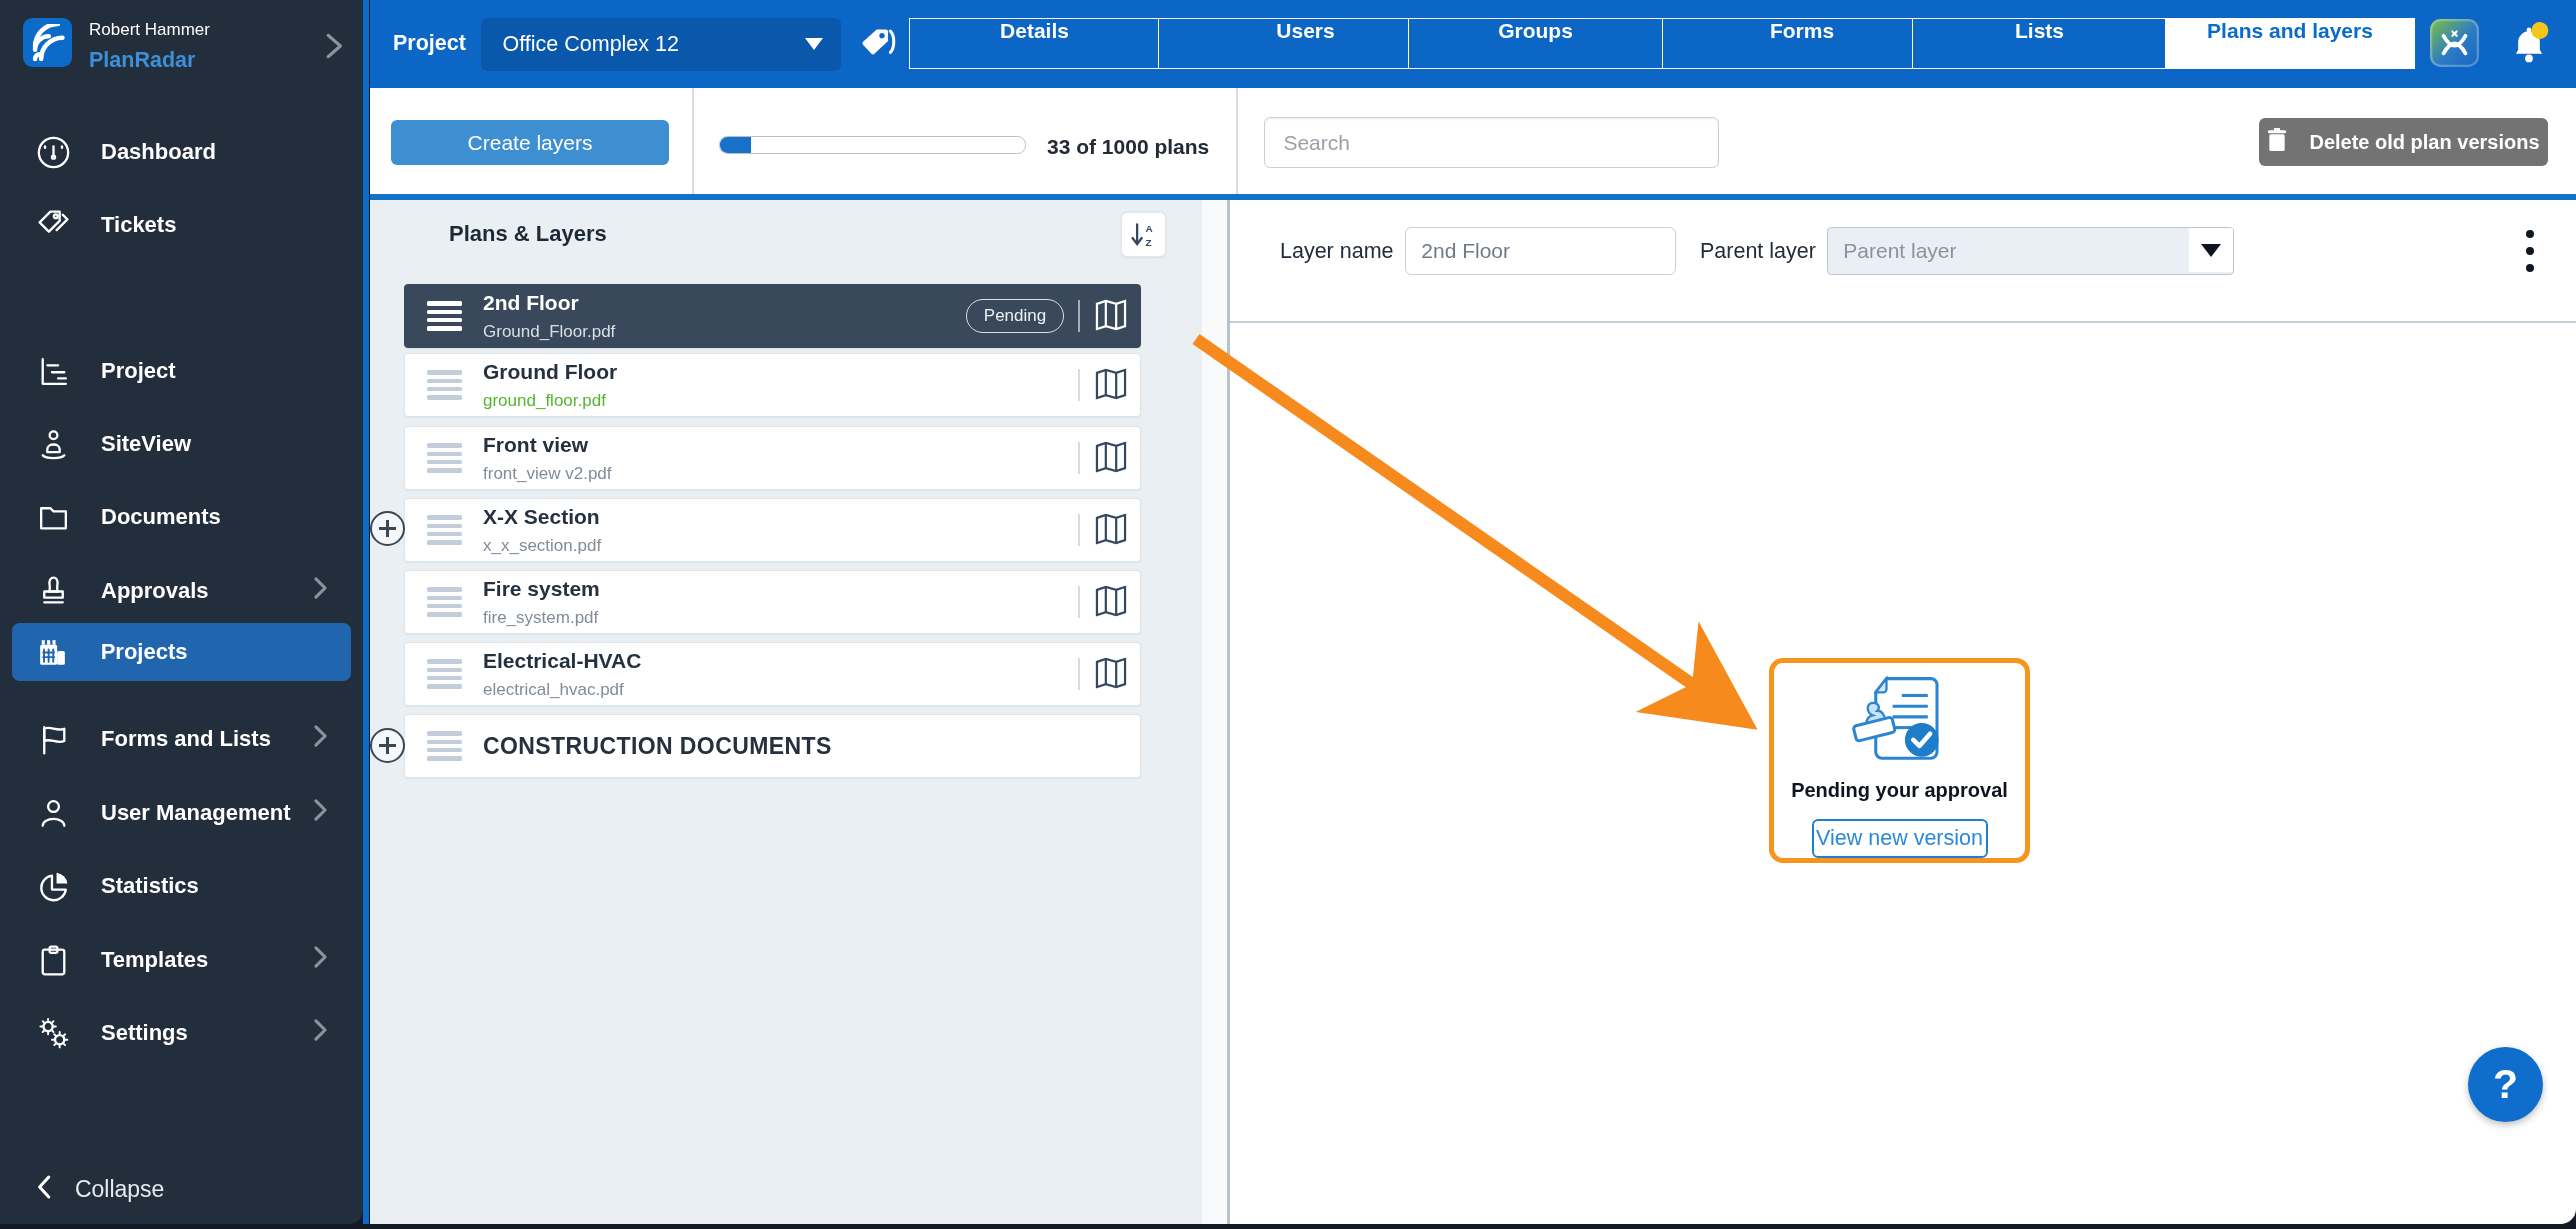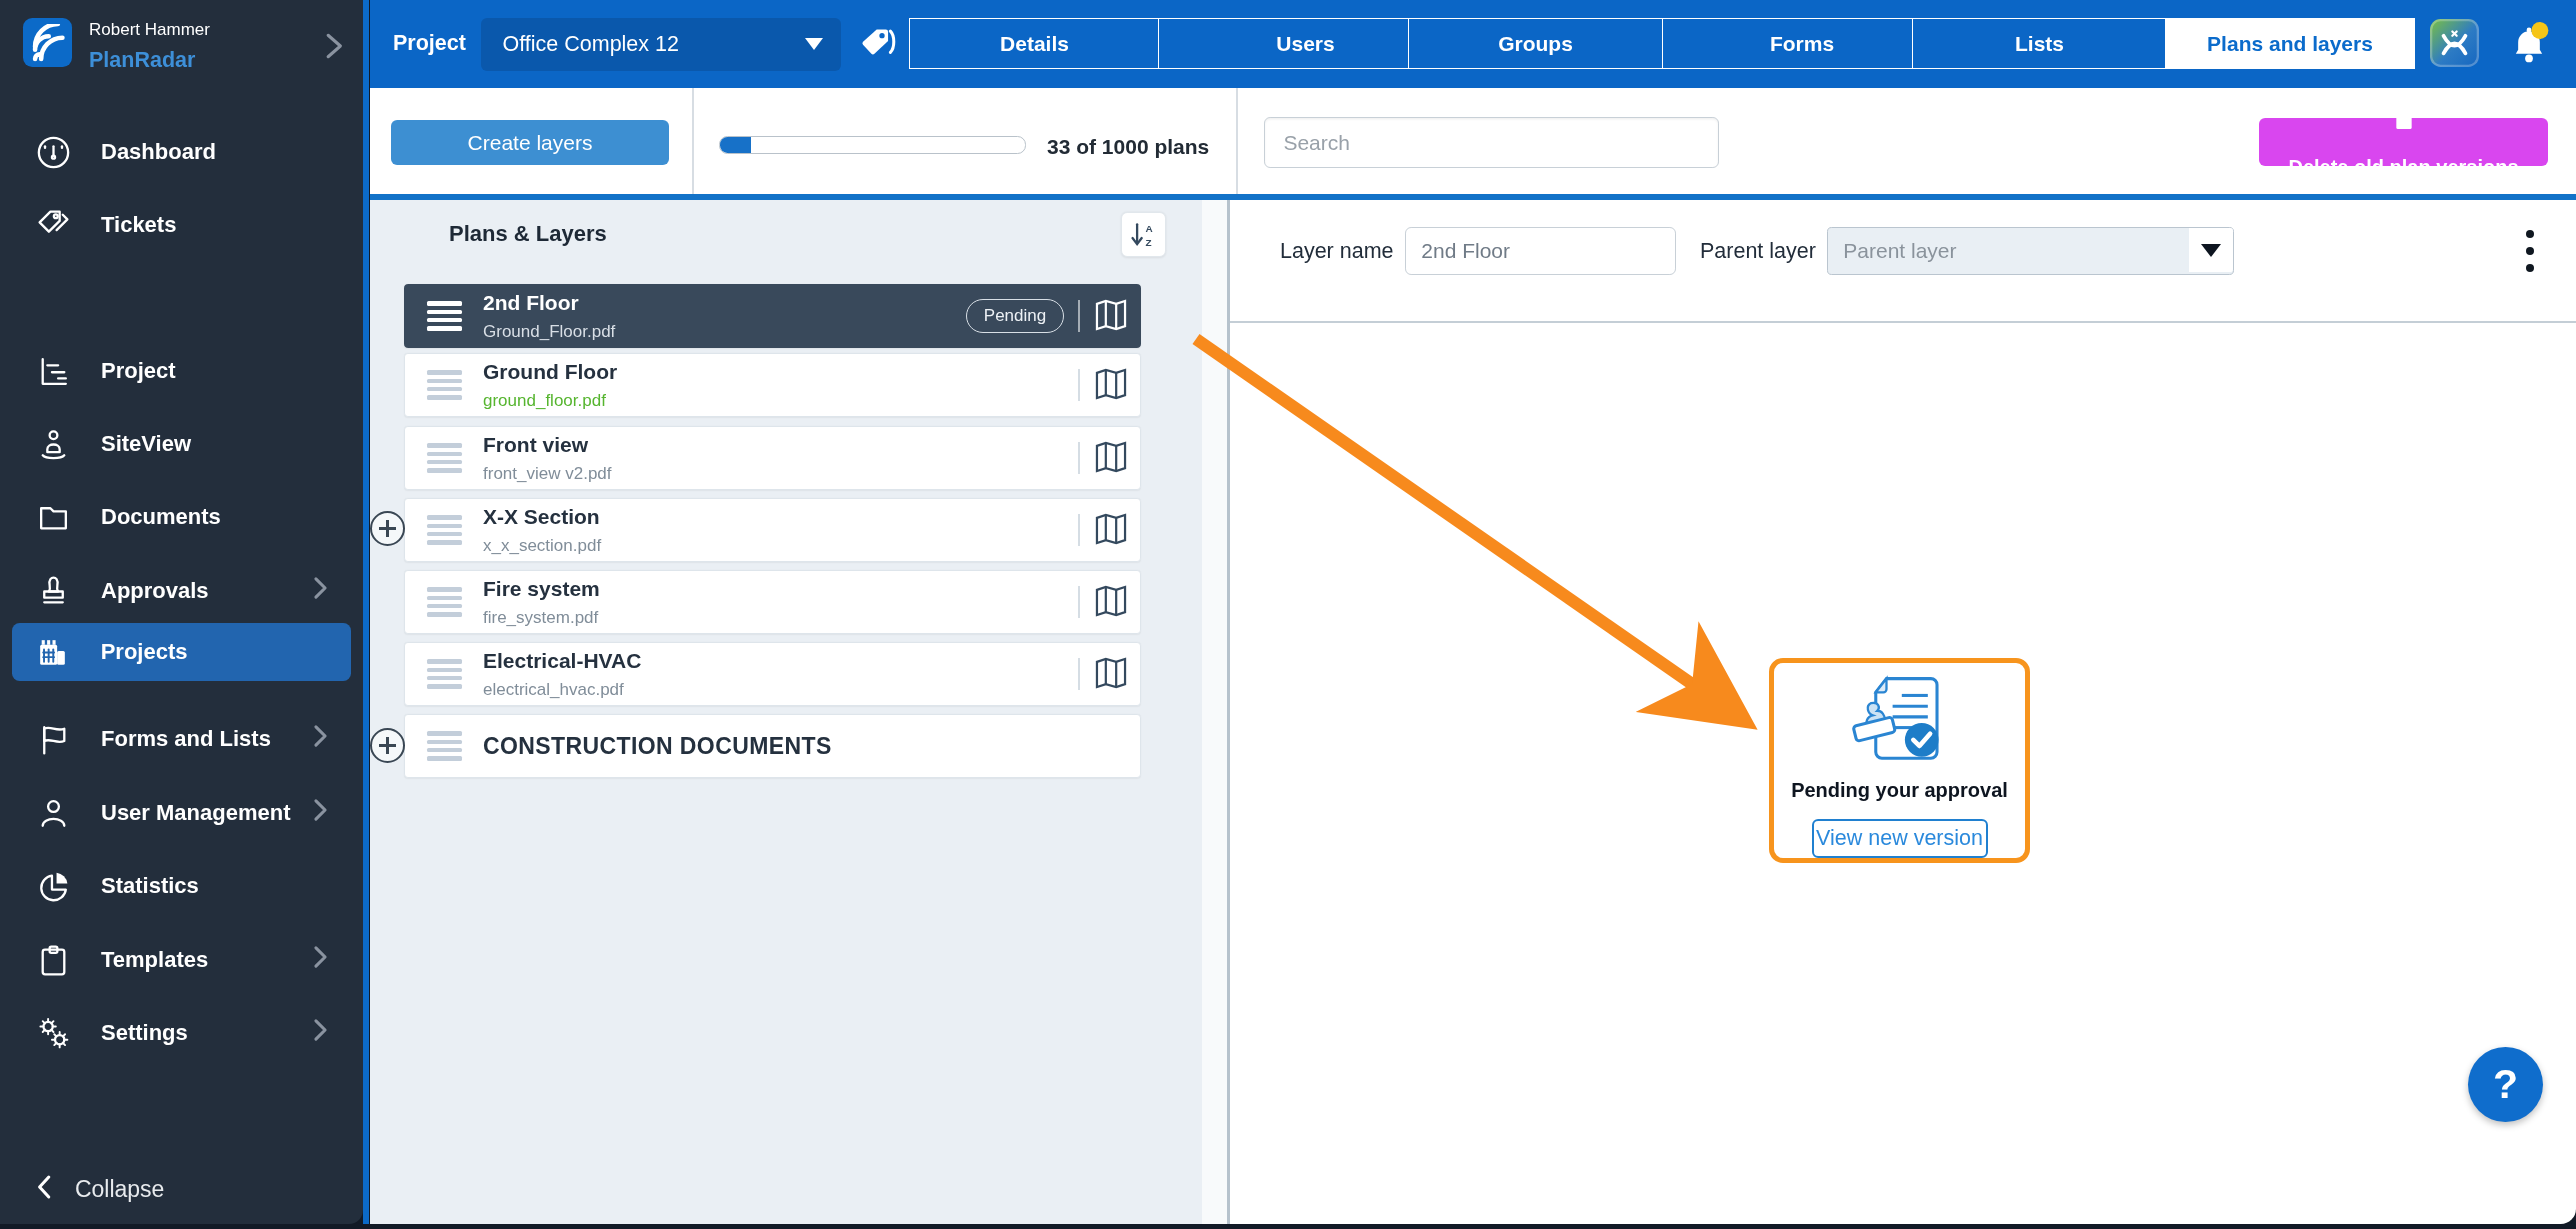--- a/index.html
+++ b/index.html
@@ -21,35 +21,35 @@
   .nav-active{left:12.3px;width:339px;border-radius:7.7px;background:#2265AF;padding-left:18.4px;}
   .collapse{left:0;top:1165px;width:363px;height:49px;display:flex;align-items:center;padding-left:35px;color:#E8EBEE;font-size:23px;font-weight:400;}
   .chev svg{stroke:#8A93A0;fill:none;stroke-width:4;stroke-linecap:round;stroke-linejoin:round;}
 
   
   #topbar{left:370px;top:0;width:2206px;height:88px;background:#0B66C6;}
   .proj-label{left:393px;top:31px;font-size:21.5px;font-weight:700;color:#FFF;}
   .proj-dd{left:481px;top:17.6px;width:360px;height:53px;background:#0A58AC;border-radius:6.1px;display:flex;align-items:center;padding:0 21.5px;color:#FFF;font-size:21.5px;}
   .dd-caret{position:absolute;right:18.4px;width:0;height:0;border-left:9.2px solid transparent;border-right:9.2px solid transparent;border-top:12.3px solid #FFF;}
   .tagicon{left:860px;top:24.5px;}
-  .tab{top:18.4px;height:51px;border:1.5px solid #FFF;display:flex;align-items:center;justify-content:center;font-size:21px;font-weight:700;color:#FFF;background:#0B66C6;}
+  .tab{top:18.4px;height:51px;border:1.5px solid #FFF;display:flex;justify-content:center;font-size:21px;font-weight:700;color:#FFF;background:#0B66C6;}
   .tab.active{background:#FFF;color:#0B6BCB;}
   .connect{left:2430px;top:19px;width:49px;height:48px;border-radius:10.7px;background:linear-gradient(135deg,#7CC142 0%,#2D7BC4 55%,#1566C0 100%);display:flex;align-items:center;justify-content:center;box-shadow:0 0 0 2.3px rgba(255,255,255,.25) inset;}
   .bell{left:2505px;top:21.5px;}
 
   
   #toolbar{left:370px;top:88px;width:2206px;height:106px;background:#FFFFFF;}
   .tdiv{top:88px;width:1.5px;height:106px;background:#D7DDE3;}
   .btn-create{left:391px;top:120px;width:278px;height:45px;background:#3D8FD2;border-radius:6.1px;color:#FFF;font-size:21px;display:flex;align-items:center;justify-content:center;}
   .progress{left:719px;top:136px;width:307px;height:17.6px;border:1.5px solid #B9C2CA;border-radius:8.4px;background:#FFF;overflow:hidden;}
   .progress-fill{height:100%;width:31px;background:#1771C8;}
   .plans-count{left:1047px;top:135px;font-size:21px;font-weight:600;color:#222B35;}
   .search{left:1264px;top:117px;width:455px;height:51px;border:1.5px solid #C8D0D7;border-radius:6.1px;font-size:21px;color:#444;padding:0 18.4px;outline:none;box-shadow:inset 0 1.5px 2.3px rgba(0,0,0,.06);font-family:"Liberation Sans",sans-serif;}
   .search::placeholder{color:#99A1A9;}
-  .btn-delete{left:2259px;top:118px;width:289px;height:48px;background:#d946ef;border-radius:6.1px;color:#FFF;font-size:20px;font-weight:600;display:flex;align-items:center;justify-content:center;gap:22px;flex-direction:column;}
+  .btn-delete{left:2259px;top:118px;width:289px;height:48px;background:#737373;border-radius:6.1px;color:#FFF;font-size:20px;font-weight:600;display:flex;align-items:center;justify-content:center;gap:22px;}
   #blue-rule{left:370px;top:194px;width:2206px;height:6.1px;background:#1272C8;}
 
   
   #plans-panel{left:370px;top:200px;width:833px;height:1024px;background:#EAEFF4;}
   #gutter{left:1202px;top:200px;width:24.5px;height:1024px;background:#F8FAFB;}
   #vdivider{left:1227px;top:200px;width:3.1px;height:1024px;background:#B6C2CC;}
   .panel-title{left:449px;top:221px;font-size:22px;font-weight:700;color:#1E2936;}
   .sort-btn{left:1121px;top:212px;width:45px;height:45px;background:#FFF;border:1.5px solid #E1E7EC;border-radius:6.1px;display:flex;align-items:center;justify-content:center;box-shadow:0 0.8px 2.3px rgba(0,0,0,.08);}
   .plan-row{left:404px;width:737px;height:64px;background:#FFFFFF;border:1.5px solid #DEE5EB;border-radius:3.8px;display:flex;align-items:center;box-shadow:0 0.8px 1.5px rgba(0,0,0,.05);}
   .plan-row.selected{background:#39495B;border-color:#39495B;}

